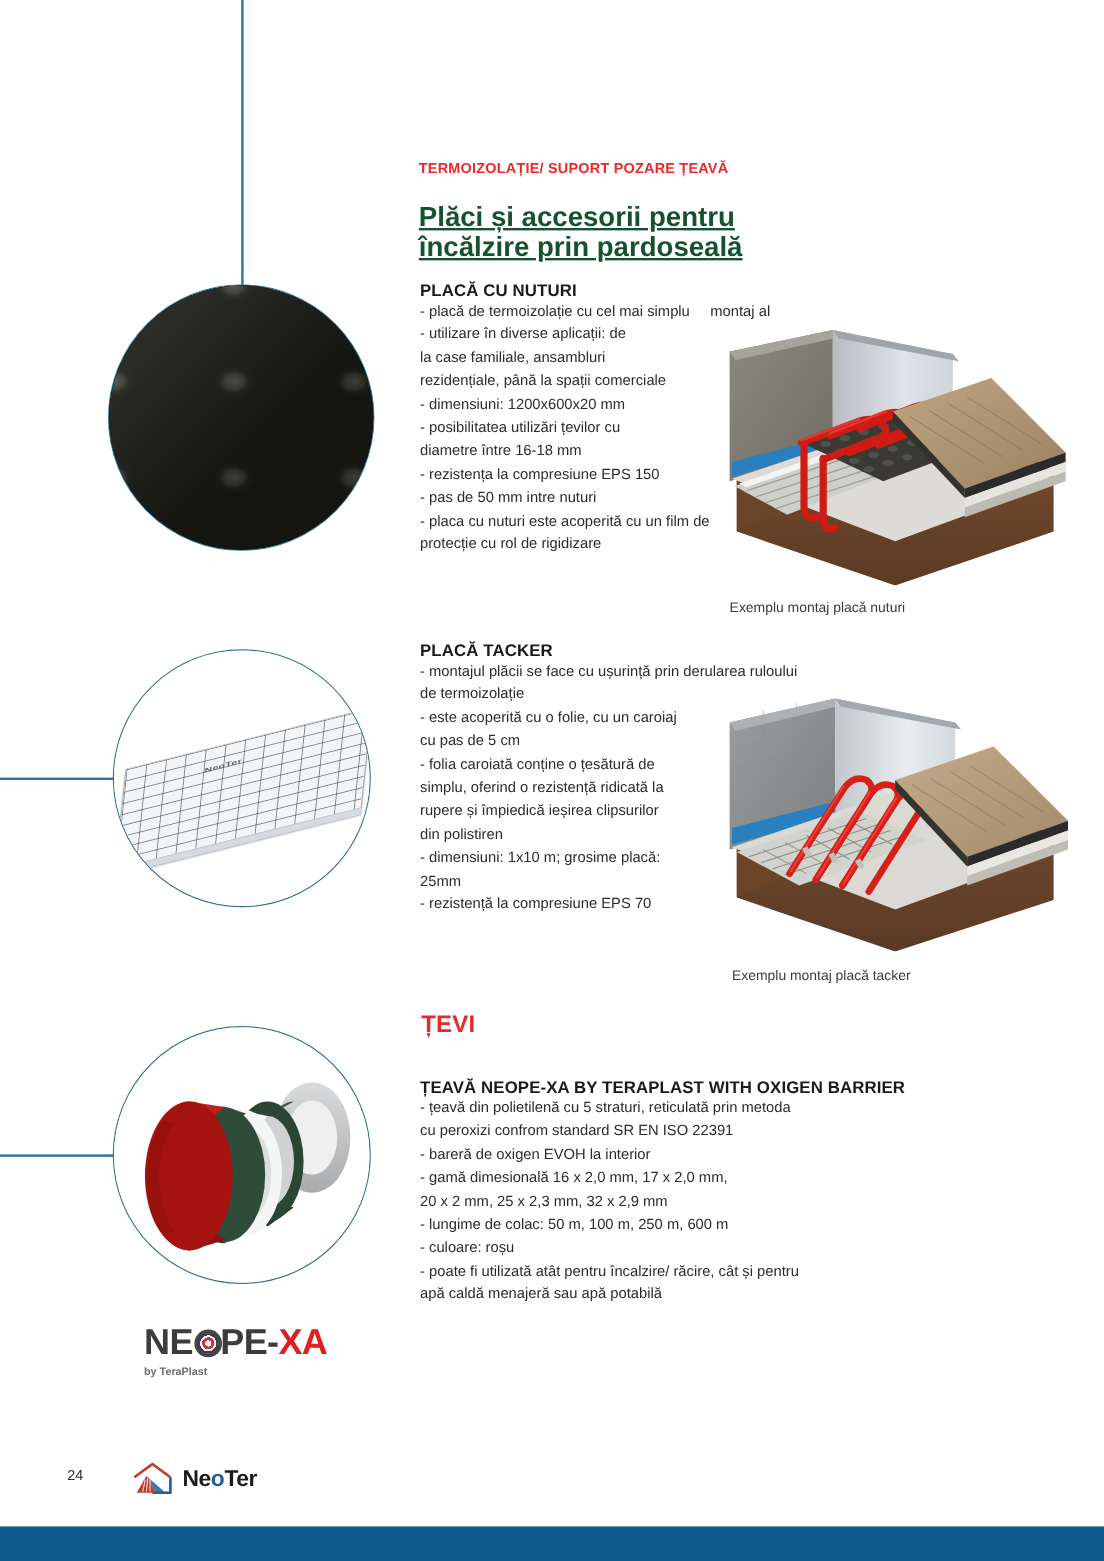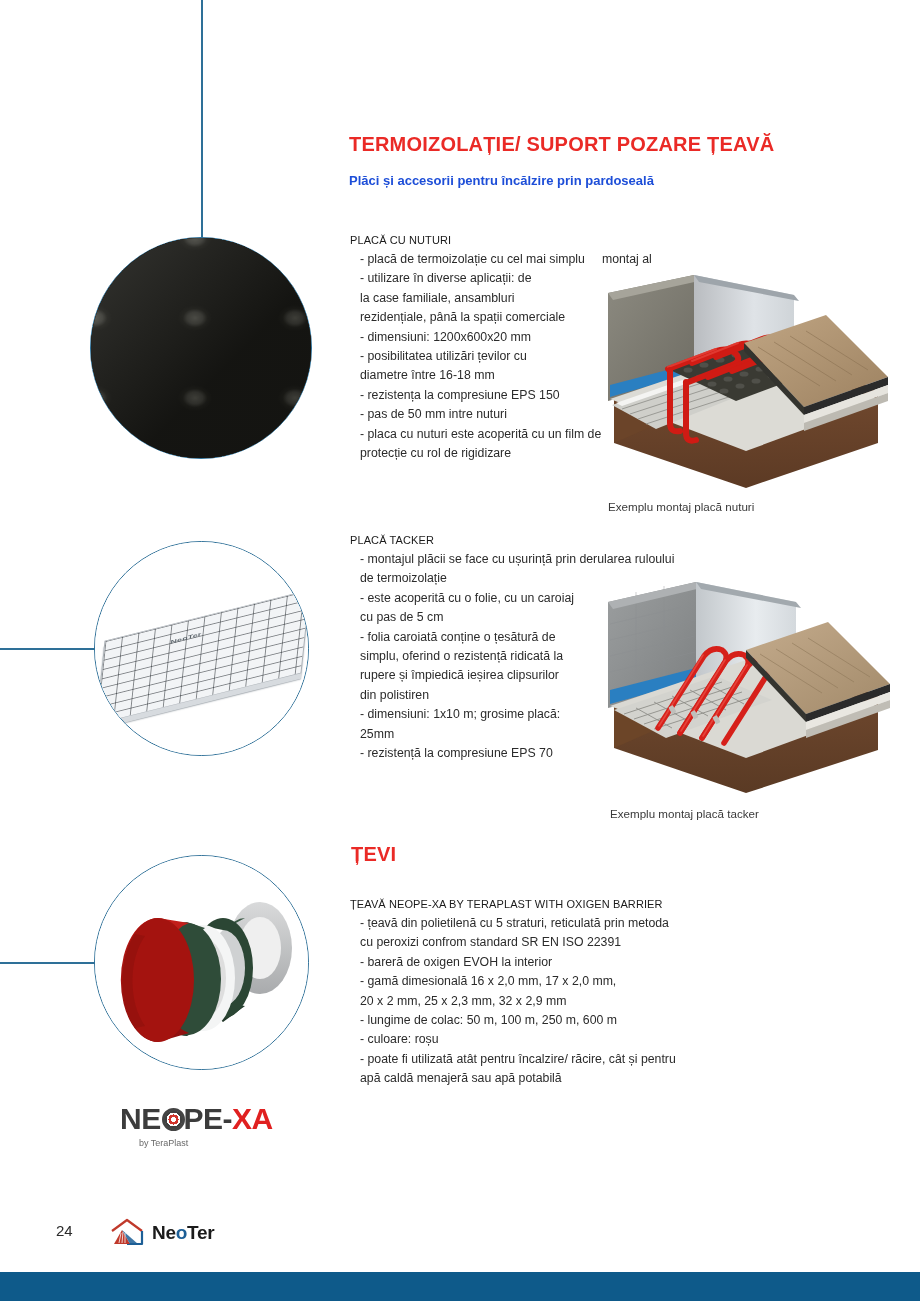--- a/index.html
+++ b/index.html
@@ -112,56 +112,57 @@
   
   .floorfig {
     position: absolute;
   }
 
   
   .kicker {
     position: absolute;
     color: #ea2a26;
     font-weight: bold;
-    font-size: 20px;
+    font-size: 12px;
     letter-spacing: .2px;
     white-space: nowrap;
   }
   .subtitle {
     position: absolute;
-    color: #1d4ed8;
-    font-weight: bold;
-    font-size: 13px;
+    color: #14532d;
+    font-weight: bold;
+    font-size: 23px;
     line-height: 25px;
     width: 340px;
+    text-decoration: underline;
   }
   .sec-head {
     position: absolute;
     color: #1a1a1a;
-    font-weight: normal;
-    font-size: 11px;
+    font-weight: bold;
+    font-size: 14px;
     letter-spacing: .1px;
     white-space: nowrap;
   }
   .sec-head-red {
     position: absolute;
     color: #ea2a26;
     font-weight: bold;
     font-size: 20px;
     letter-spacing: .2px;
     white-space: nowrap;
   }
   .body-list {
     position: absolute;
     color: #2b2b2b;
     font-size: 12.3px;
     line-height: 19.4px;
     width: 380px;
   }
-  .body-list div { white-space: pre; margin-left: 10px; }
+  .body-list div { white-space: pre; }
   .caption {
     position: absolute;
     color: #3a3a3a;
     font-size: 11.6px;
     white-space: nowrap;
   }
 
   
   .neope-logo {
     position: absolute;
@@ -186,33 +187,33 @@
     width: 23px;
     height: 23px;
     border-radius: 50%;
     border: 3px solid #444;
     box-sizing: border-box;
     background:
       radial-gradient(circle, #ffffff 0 22%, #d0342c 22% 42%, #ffffff 42% 56%, #3f3f3f 56% 74%, #ffffff 74% 100%);
   }
   .neope-sub {
     position: absolute;
-    left: 19px;
+    left: 0;
     top: 34px;
     font-size: 9px;
     color: #6a6a6a;
-    font-weight: normal;
+    font-weight: bold;
   }
 
   
   .pagenum {
     position: absolute;
     left: 56px;
     top: 1222px;
-    font-size: 15px;
+    font-size: 12px;
     color: #2b2b2b;
   }
   .neoter-logo {
     position: absolute;
     left: 108px;
     top: 1216px;
     height: 34px;
     display: flex;
     align-items: center;
     gap: 6px;

